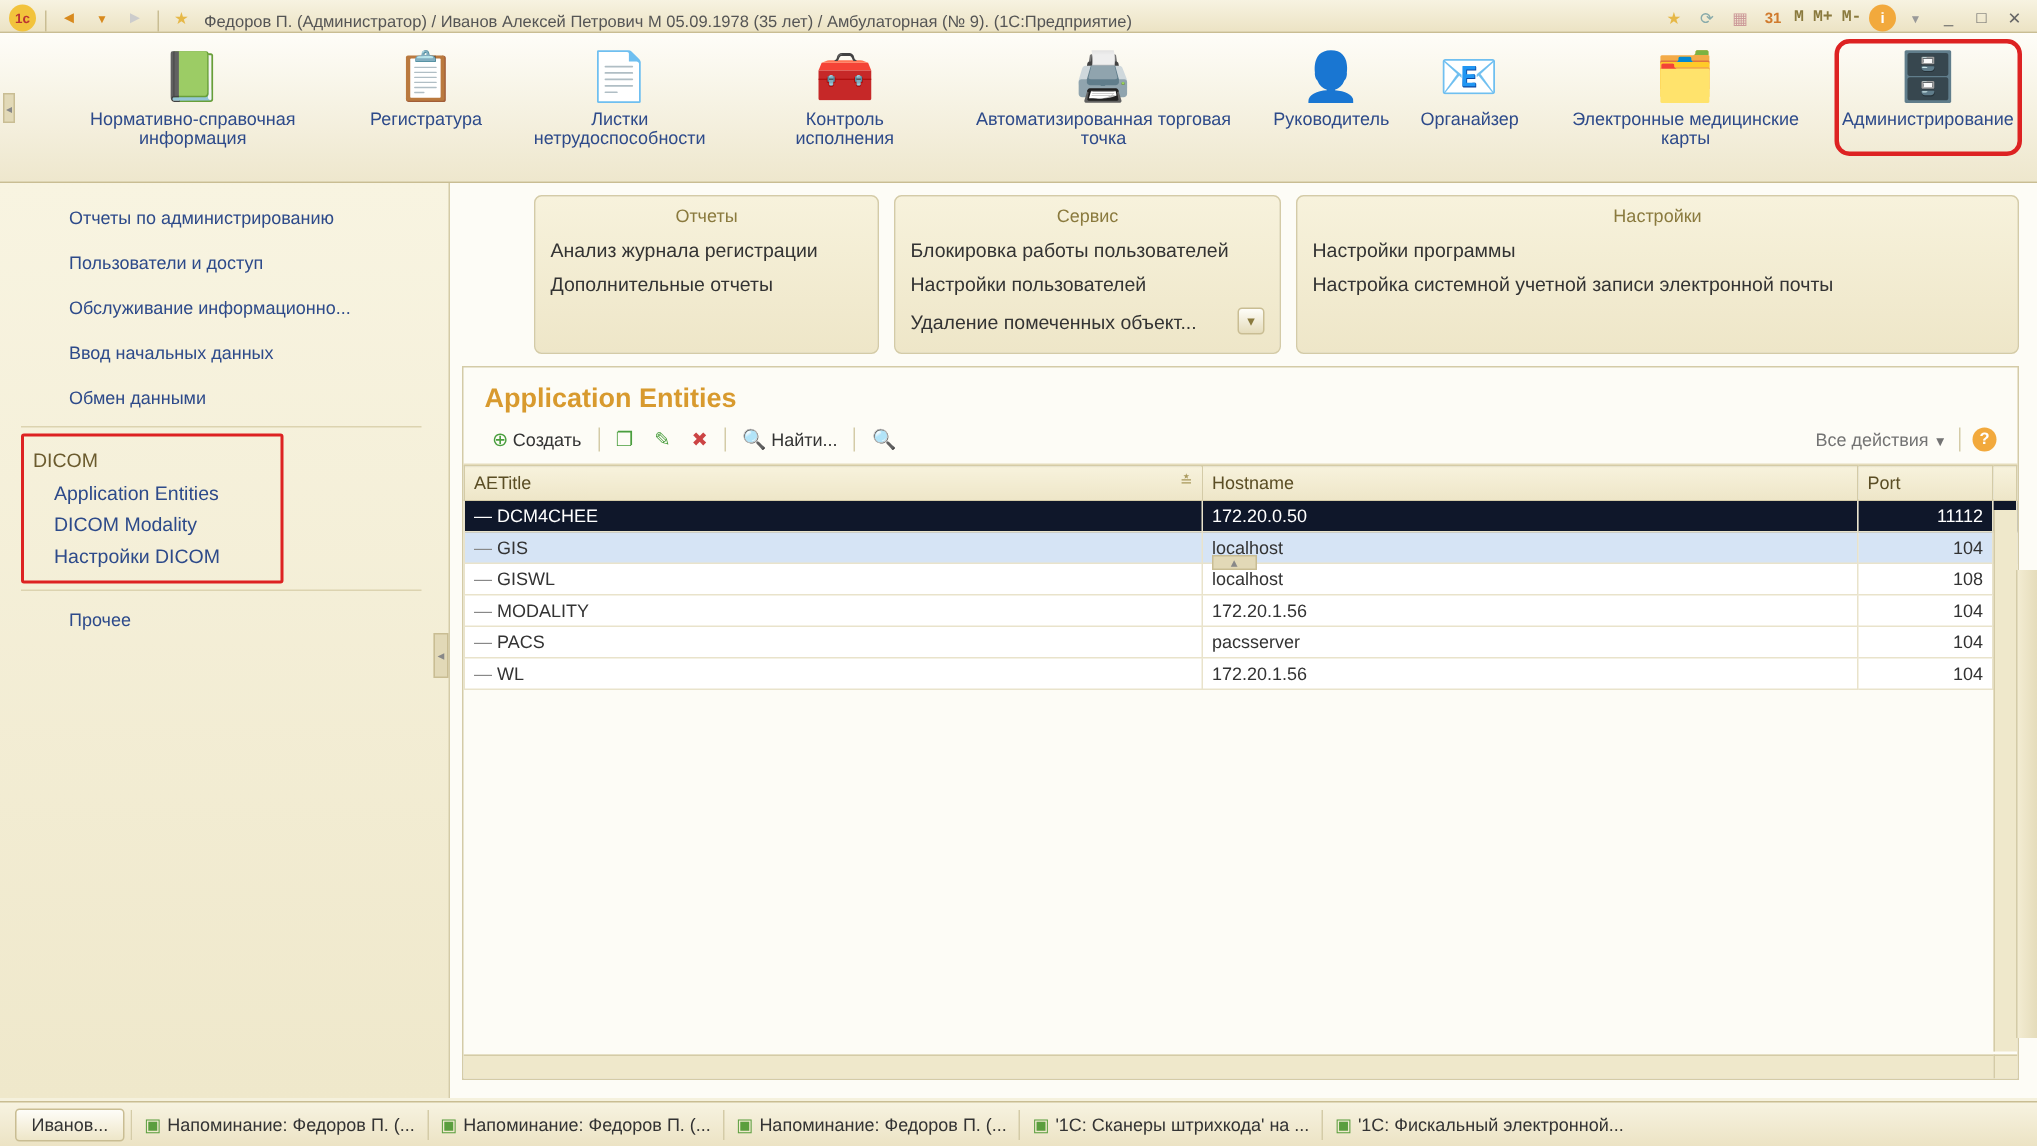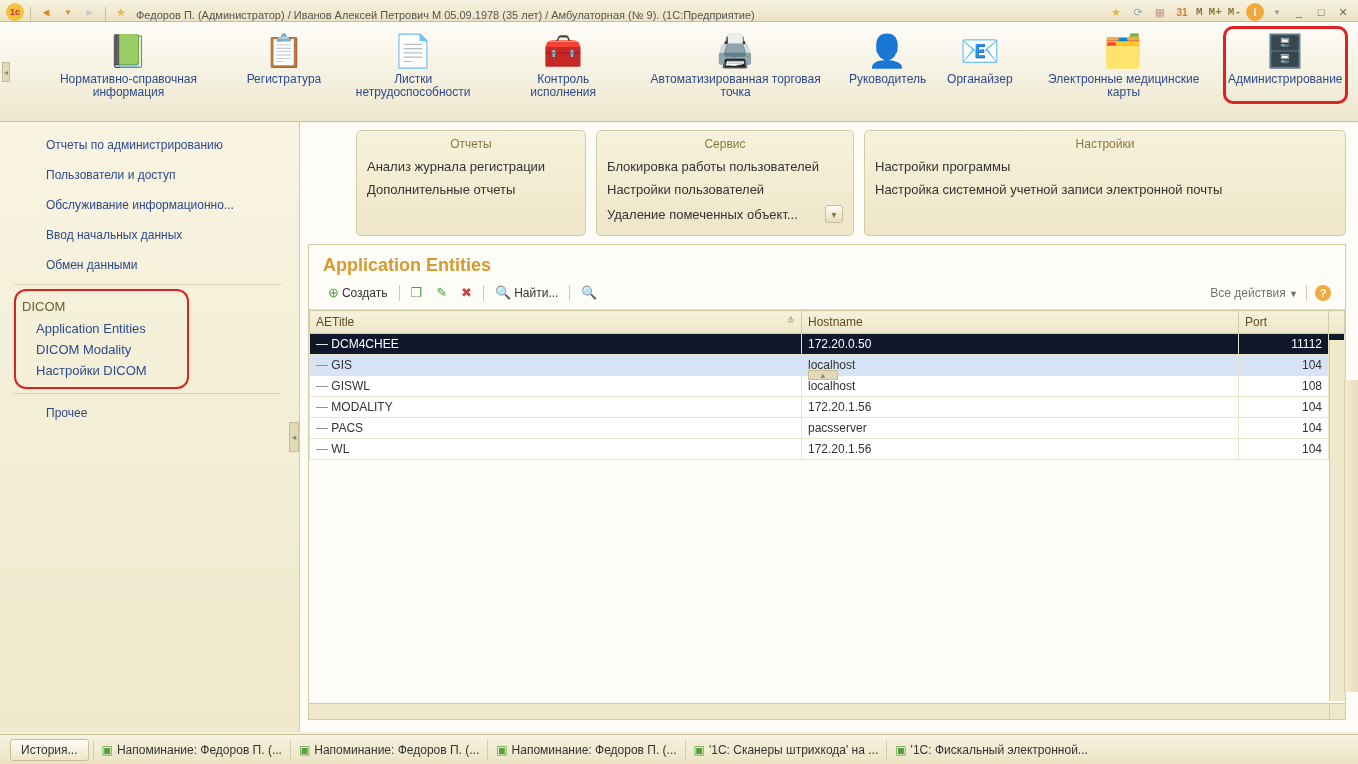--- a/index.html
+++ b/index.html
@@ -18,21 +18,21 @@
   .nav-item .nicon { width:48px; height:40px; display:flex; align-items:center; justify-content:center; font-size:32px; }
   .nav-item .nlabel { text-align:center; font-size:12px; color:#2d4a8a; line-height:13px; margin-top:2px; }
   .nav-item.highlighted { border:3px solid #d22; border-radius:10px; padding:2px 6px; }
   .nav-collapse { position:absolute; left:2px; top:40px; width:8px; height:20px; background:#e2d9b7; border:1px solid #c9bd93; cursor:pointer; display:flex; align-items:center; justify-content:center; font-size:8px; color:#888; }
 
   .main-area { display:flex; height: 610px; }
   .sidebar { width: 300px; background: linear-gradient(#f8f4e1,#efe8cb); border-right:1px solid #d4cba7; padding:8px 0 0 14px; position:relative; }
   .sidebar-collapse { position:absolute; right:0; top:300px; width:10px; height:30px; background:#e2d9b7; border:1px solid #c9bd93; cursor:pointer; display:flex; align-items:center; justify-content:center; font-size:9px; color:#888; }
   .sb-item { padding:8px 4px; color:#2d4a8a; cursor:pointer; font-size:12px;margin-left:28px; }
   .sb-group { margin-top:4px; }
-  .sb-group.highlighted { border:2px solid #d22; border-radius:12px; padding:4px 20px 6px 6px; margin-right:110px; }
+  .sb-group.highlighted { border:2px solid #d22; border-radius:2px; padding:4px 20px 6px 6px; margin-right:110px; }
   .sb-group-title { color:#6b5b2e; font-size:13px; font-weight:normal; padding:4px 0; }
   .sb-sub { padding:3px 0 3px 14px; color:#2d4a8a; cursor:pointer; font-size:13px; }
   .sb-divider { border-top:1px solid #dcd3b0; margin:4px 18px 4px 0; }
 
   .content { flex:1; background:#fdfcf6; display:flex; flex-direction:column; padding:0; position:relative; }
   .panel-row { display:flex; gap:10px; padding:8px 12px 8px 8px; }
   .panel { flex:0 0 auto; background:linear-gradient(#f7f2dc,#eee6c8); border:1px solid #d4cba7; border-radius:5px; padding:4px 10px 8px 10px; min-width:220px; }
   .panel.small { width:230px;margin-left:48px; }
   .panel.med { width:258px; }
   .panel.large { flex:1; }
@@ -291,21 +291,21 @@
         <div class="grid-scroll-v"></div>
         <div class="grid-scroll-h"></div>
         <div class="grid-corner"></div>
       </div>
     </div>
     <div class="right-scroll"></div>
   </div>
 </div>
 
 <div class="statusbar">
-  <span class="sb-btn">История...</span>
+  <span class="sb-btn">Иванов...</span>
   <div id="sb-tasks" style="display:flex;overflow:hidden;">
       <span class="sb-task">
         <span class="tic">▣</span>
         <span>Напоминание: Федоров П. (...</span>
       </span>
       <span class="sb-task">
         <span class="tic">▣</span>
         <span>Напоминание: Федоров П. (...</span>
       </span>
       <span class="sb-task">

